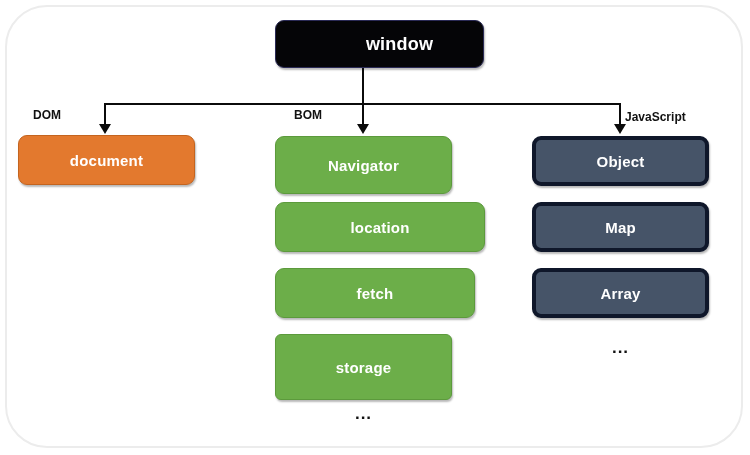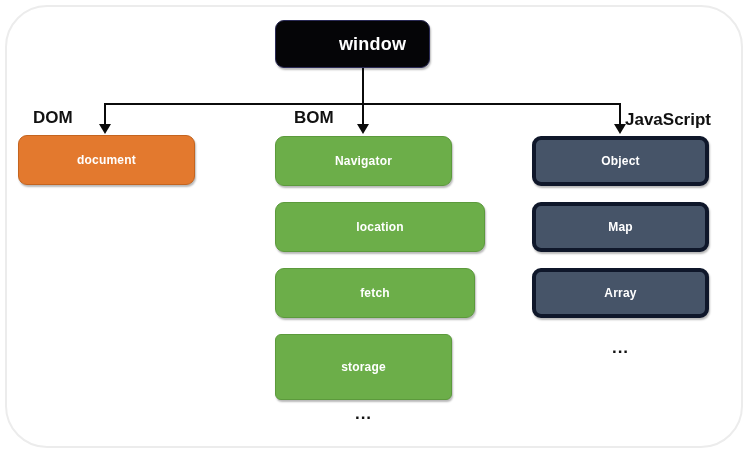--- a/index.html
+++ b/index.html
@@ -34,21 +34,21 @@
 
   
   .node {
     position: absolute;
     box-sizing: border-box;
     border-radius: 9px;
     display: flex;
     align-items: center;
     justify-content: center;
     color: #ffffff;
-    font-size: 12px;
+    font-size: 15px;
     letter-spacing: .2px;
     text-align: center;
     box-shadow: 1px 2px 2px rgba(0,0,0,.28);
   }
 
   .node.root {
     background: #050507;
     border: 1px solid #2a2a55;
     font-weight: 700;
     font-size: 18px;
@@ -65,21 +65,21 @@
   }
   .node.js {
     background: #465468;
     border: 4px solid #0f172a;
     font-weight: 700;
   }
 
   
   .caption {
     position: absolute;
-    font-size: 17px;
+    font-size: 12px;
     font-weight: 700;
     color: #111111;
     white-space: nowrap;
   }
 
   
   .ellipsis {
     position: absolute;
     font-size: 17px;
     font-weight: 700;
@@ -105,21 +105,21 @@
     border-top: 10px solid #0b0b0b;
   }
 </style>
 </head>
 <body>
 
 <div id="canvas">
 
   <div id="frame"></div>
 
-  <div class="node root" style="left:275px; top:20px; width:155px; height:48px;padding-left:40px;">window</div>
+  <div class="node root" style="left:275px; top:20px; width:209px; height:48px;padding-left:40px;">window</div>
 
   <div class="conn v-line" style="left:362px; top:68px; height:36px;"></div>
 
   <div class="conn h-line" style="left:105px; top:103px; width:516px;"></div>
 
   <div class="conn v-line" style="left:104px; top:103px; height:22px;"></div>
   <div class="arrowhead" style="left:99px; top:124px;"></div>
 
   <div class="conn v-line" style="left:362px; top:103px; height:22px;"></div>
   <div class="arrowhead" style="left:357px; top:124px;"></div>
@@ -128,21 +128,21 @@
   <div class="arrowhead" style="left:614px; top:124px;"></div>
 
   <div class="caption" style="left:33px; top:108px;">DOM</div>
 
   <div class="caption" style="left:294px; top:108px;">BOM</div>
 
   <div class="caption" style="left:625px; top:110px;">JavaScript</div>
 
   <div class="node dom" style="left:18px; top:135px; width:177px; height:50px;">document</div>
 
-  <div class="node bom" style="left:275px; top:136px; width:177px; height:50px;">Navigator</div>
+  <div class="node bom" style="left:275px; top:136px; width:177px; height:58px;">Navigator</div>
 
   <div class="node bom" style="left:275px; top:202px; width:210px; height:50px;">location</div>
 
   <div class="node bom" style="left:275px; top:268px; width:200px; height:50px;">fetch</div>
 
   <div class="node bom" style="left:275px; top:334px; width:177px; height:66px;border-radius:6px;">storage</div>
 
   <div class="ellipsis" style="left:275px; top:404px; width:177px;">...</div>
 
   <div class="node js" style="left:532px; top:136px; width:177px; height:50px;">Object</div>

